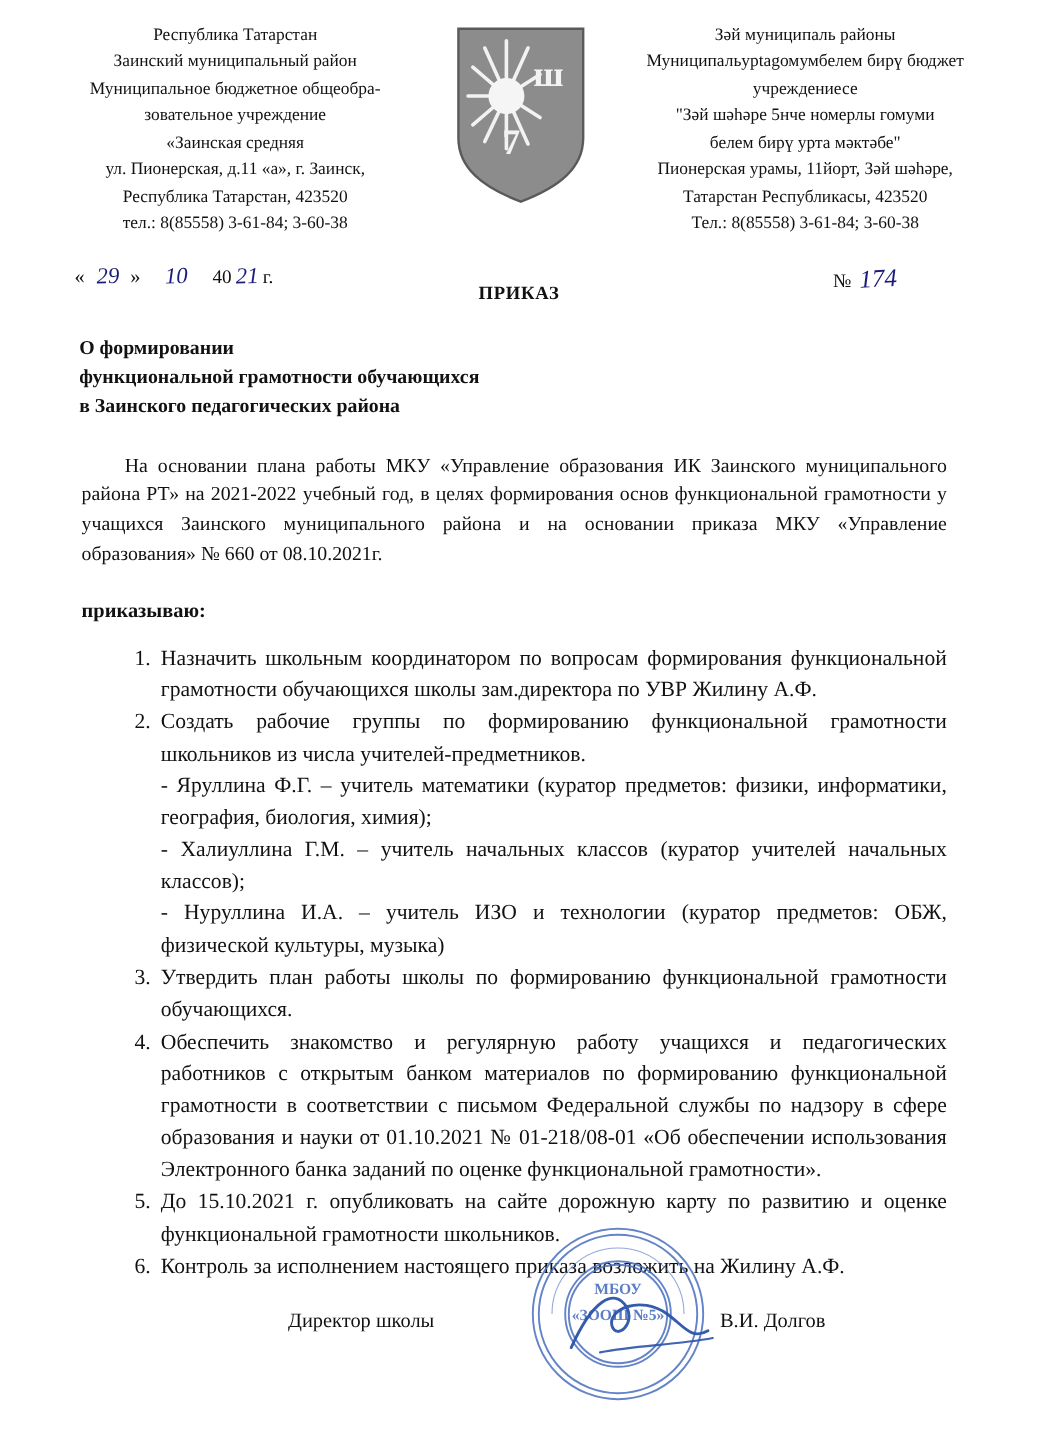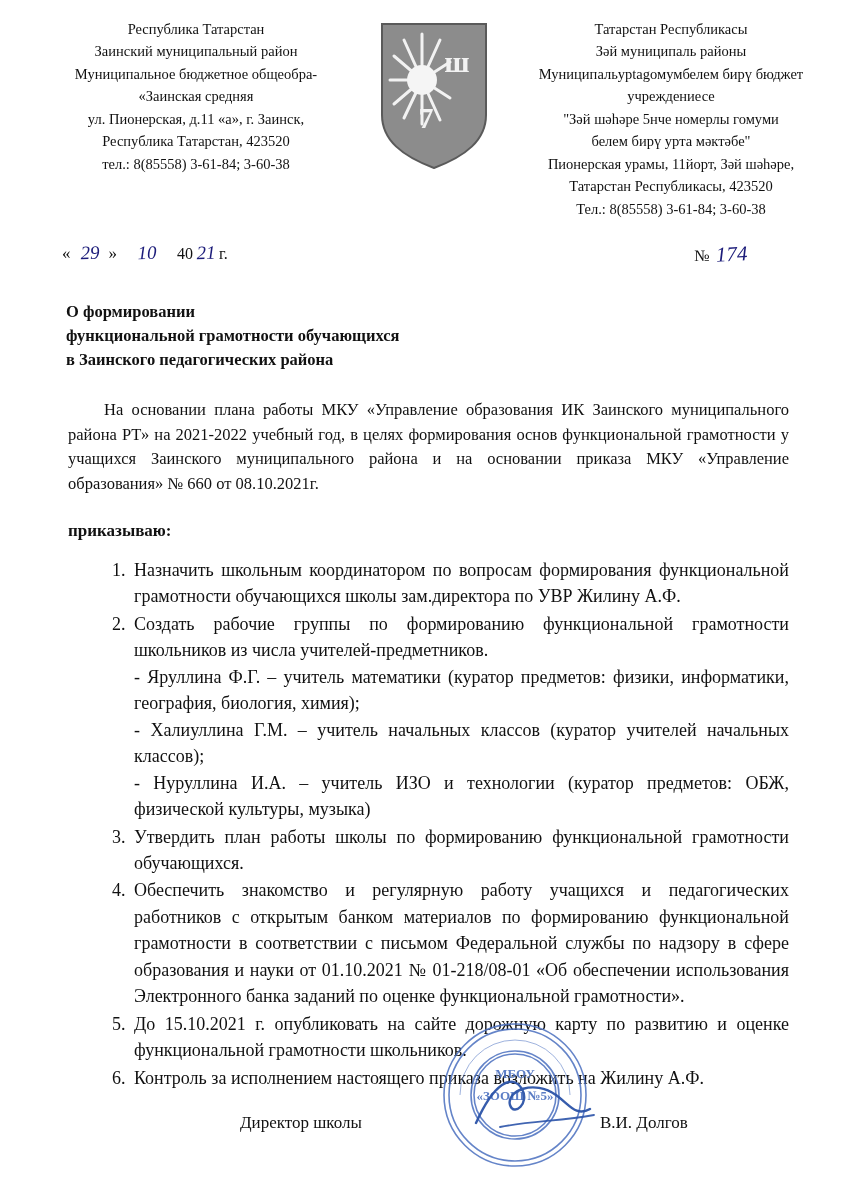--- a/index.html
+++ b/index.html
@@ -185,20 +185,21 @@
 <body>
 
 <div class="page">
 
   <div class="header">
 
     <div class="hdr-col left">
       <span class="hdr-line">Республика Татарстан</span>
       <span class="hdr-line">Заинский муниципальный район</span>
       <span class="hdr-line">Муниципальное бюджетное общеобра-</span>
+      <span class="hdr-line">зовательное учреждение</span>
       <span class="hdr-line">«Заинская средняя</span>
       <span class="hdr-line">ул. Пионерская, д.11 «а», г. Заинск,</span>
       <span class="hdr-line">Республика Татарстан, 423520</span>
       <span class="hdr-line">тел.: 8(85558) 3-61-84; 3-60-38</span>
     </div>
 
     <div class="emblem">
       <svg width="120" height="150" viewBox="0 0 120 150" xmlns="http://www.w3.org/2000/svg">
         <path d="M8 4 H112 V95 C112 120 92 136 60 148 C28 136 8 120 8 95 Z" fill="#8c8c8c" stroke="#5a5a5a" stroke-width="2"></path>
         <g stroke="#f2f2f2" stroke-width="3" stroke-linecap="round">
@@ -214,38 +215,38 @@
           <line x1="48" y1="60" x2="76" y2="42"></line>
           <line x1="48" y1="60" x2="76" y2="78"></line>
         </g>
         <circle cx="48" cy="60" r="15" fill="#f5f5f5"></circle>
         <text x="83" y="52" font-family="'Liberation Serif',serif" font-size="30" font-weight="bold" fill="#f2f2f2" text-anchor="middle">ш</text>
         <text x="52" y="108" font-family="'Liberation Serif',serif" font-size="30" font-weight="bold" fill="#f2f2f2" text-anchor="middle">7</text>
       </svg>
     </div>
 
     <div class="hdr-col right">
-      <span class="hdr-line">Татарстан  Республикасы</span>
       <span class="hdr-line">Зәй муниципаль районы</span>
       <span class="hdr-line wrap">Муниципальурtagомумбелем бирү  бюджет</span>
       <span class="hdr-line">учреждениесе</span>
       <span class="hdr-line">"Зәй  шәһәре 5нче  номерлы гомуми</span>
       <span class="hdr-line">белем бирү урта мәктәбе"</span>
       <span class="hdr-line">Пионерская урамы, 11йорт,  Зәй шәһәре,</span>
       <span class="hdr-line">Татарстан Республикасы, 423520</span>
       <span class="hdr-line">Тел.: 8(85558) 3-61-84; 3-60-38</span>
     </div>
   </div>
 
   <div class="daterow">
     <div class="date-left">
       <span class="q">«</span><span class="ms d">29</span><span class="q">»</span>
       <span class="ms m">10</span>
       <span>40</span><span class="ms y">21</span><span>г.</span>
     </div>
+    <div class="prikaz">ПРИКАЗ</div>
     <div class="num-right">
       <span>№</span><span class="msnum">174</span>
     </div>
   </div>
 
   <div class="title">
     <div>О формировании</div>
     <div> функциональной грамотности обучающихся</div>
     <div>в Заинского педагогических района</div>
   </div>

